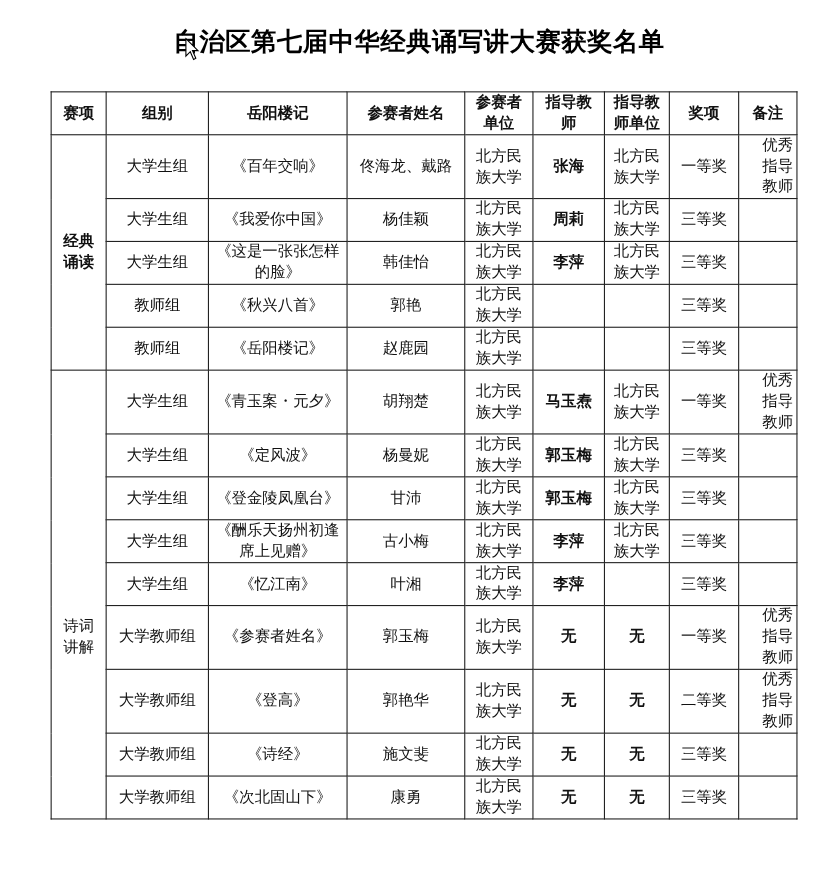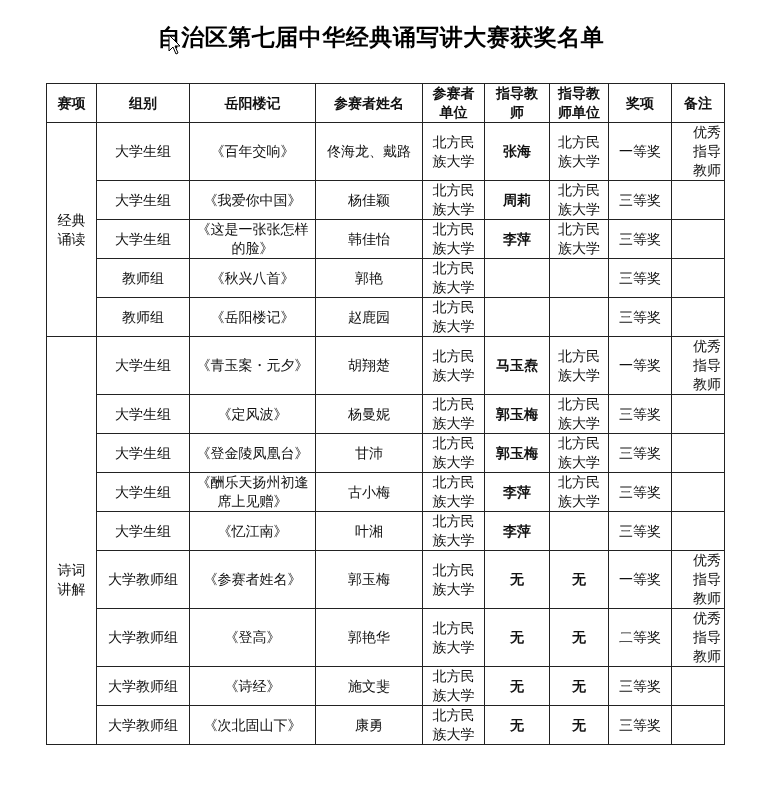--- a/index.html
+++ b/index.html
@@ -45,21 +45,21 @@
       <th>参赛者姓名</th>
       <th>参赛者<br>单位</th>
       <th>指导教<br>师</th>
       <th>指导教<br>师单位</th>
       <th>奖项</th>
       <th>备注</th>
     </tr>
   </thead>
   <tbody id="tbody">
       <tr style="height: 58px;">
-        <td rowspan="5" style="padding-top: 0px;">经典<br>诵读</td>
+        <td rowspan="5" style="padding-top: 0px; font-weight: bold;">经典<br>诵读</td>
         <td>大学生组</td>
         <td>《百年交响》</td>
         <td>佟海龙、戴路</td>
         <td>北方民<br>族大学</td>
         <td class="left">张海</td>
         <td>北方民<br>族大学</td>
         <td>一等奖</td>
         <td class="note">优秀<br>指导<br>教师</td>
       </tr>
       <tr style="height: 38px;">

